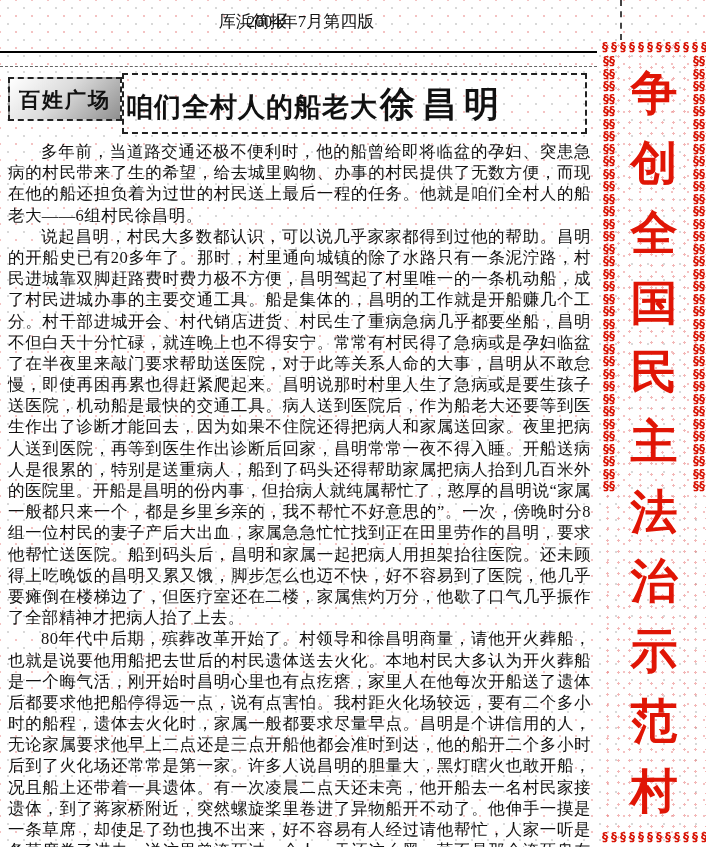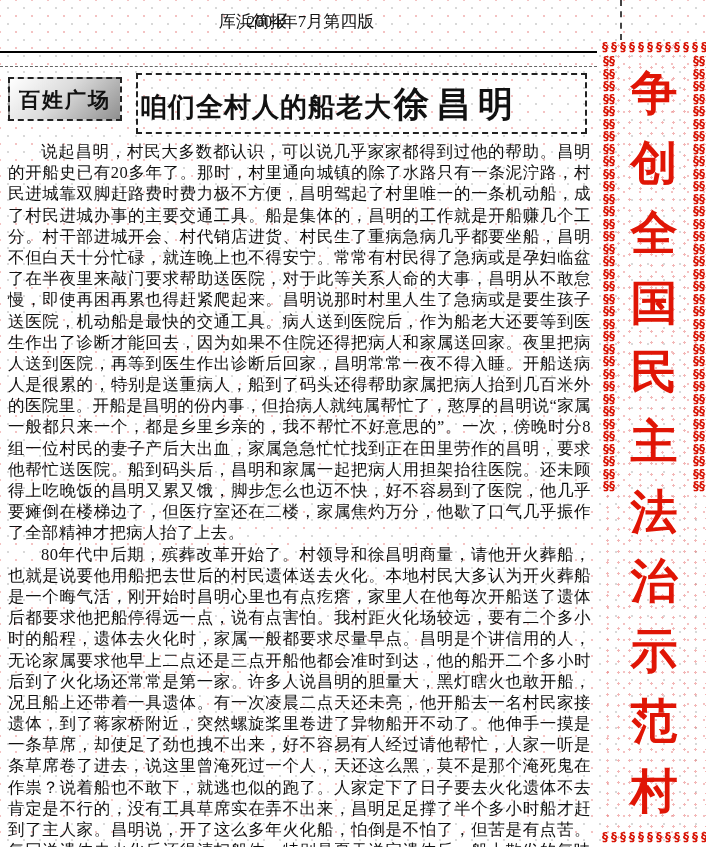--- a/index.html
+++ b/index.html
@@ -16,21 +16,21 @@
   }
   
   .main { position:absolute; left:0; top:0; width:597px; }
   .mast-row {
     display:flex; justify-content:center; align-items:flex-end;
     padding:10px 6px 18px 2px; font-size:17px;
     border-bottom:2px solid #000;
   }
   .mast-row .center { margin-left:-40px; }
   .dashed-rule { border-top:1px dashed #666; margin-top:13px; }
-  .title-row { display:flex; gap:14px; margin:6px 10px 2px 8px; align-items:stretch; }
+  .title-row { display:flex; margin:6px 10px 2px 8px; align-items:stretch; }
   .plaza-box {
     border:2px dashed #222; padding:7px 9px 5px;
     background:linear-gradient(135deg,#ffffff 0%,#dcdcdc 45%,#8f8f8f 100%);
     font-family:"Liberation Sans","DejaVu Sans",sans-serif;
     font-weight:bold; font-size:21px; letter-spacing:2px;
     align-self:flex-start; margin-top:4px; white-space:nowrap;
   }
   .title-box {
     flex:1; border:2px dashed #222; text-align:left;
     padding:6px 2px 4px; white-space:nowrap;
@@ -88,20 +88,21 @@
     <div class="dashed-rule"></div>
 
     <div class="title-row">
       <div class="plaza-box">百姓广场</div>
       <div class="title-box">
         <span class="title-main">咱们全村人的船老大</span><span class="title-name">徐昌明</span>
       </div>
     </div>
 
     <div class="article">
+      <p>多年前，当道路交通还极不便利时，他的船曾给即将临盆的孕妇、突患急病的村民带来了生的希望，给去城里购物、办事的村民提供了无数方便，而现在他的船还担负着为过世的村民送上最后一程的任务。他就是咱们全村人的船老大——6组村民徐昌明。</p>
       <p>说起昌明，村民大多数都认识，可以说几乎家家都得到过他的帮助。昌明的开船史已有20多年了。那时，村里通向城镇的除了水路只有一条泥泞路，村民进城靠双脚赶路费时费力极不方便，昌明驾起了村里唯一的一条机动船，成了村民进城办事的主要交通工具。船是集体的，昌明的工作就是开船赚几个工分。村干部进城开会、村代销店进货、村民生了重病急病几乎都要坐船，昌明不但白天十分忙碌，就连晚上也不得安宁。常常有村民得了急病或是孕妇临盆了在半夜里来敲门要求帮助送医院，对于此等关系人命的大事，昌明从不敢怠慢，即使再困再累也得赶紧爬起来。昌明说那时村里人生了急病或是要生孩子送医院，机动船是最快的交通工具。病人送到医院后，作为船老大还要等到医生作出了诊断才能回去，因为如果不住院还得把病人和家属送回家。夜里把病人送到医院，再等到医生作出诊断后回家，昌明常常一夜不得入睡。开船送病人是很累的，特别是送重病人，船到了码头还得帮助家属把病人抬到几百米外的医院里。开船是昌明的份内事，但抬病人就纯属帮忙了，憨厚的昌明说“家属一般都只来一个，都是乡里乡亲的，我不帮忙不好意思的”。一次，傍晚时分8组一位村民的妻子产后大出血，家属急急忙忙找到正在田里劳作的昌明，要求他帮忙送医院。船到码头后，昌明和家属一起把病人用担架抬往医院。还未顾得上吃晚饭的昌明又累又饿，脚步怎么也迈不快，好不容易到了医院，他几乎要瘫倒在楼梯边了，但医疗室还在二楼，家属焦灼万分，他歇了口气几乎振作了全部精神才把病人抬了上去。</p>
       <p>80年代中后期，殡葬改革开始了。村领导和徐昌明商量，请他开火葬船，也就是说要他用船把去世后的村民遗体送去火化。本地村民大多认为开火葬船是一个晦气活，刚开始时昌明心里也有点疙瘩，家里人在他每次开船送了遗体后都要求他把船停得远一点，说有点害怕。我村距火化场较远，要有二个多小时的船程，遗体去火化时，家属一般都要求尽量早点。昌明是个讲信用的人，无论家属要求他早上二点还是三点开船他都会准时到达，他的船开二个多小时后到了火化场还常常是第一家。许多人说昌明的胆量大，黑灯瞎火也敢开船，况且船上还带着一具遗体。有一次凌晨二点天还未亮，他开船去一名村民家接遗体，到了蒋家桥附近，突然螺旋桨里卷进了异物船开不动了。他伸手一摸是一条草席，却使足了劲也拽不出来，好不容易有人经过请他帮忙，人家一听是条草席卷了进去，说这里曾淹死过一个人，天还这么黑，莫不是那个淹死鬼在作祟？说着船也不敢下，就逃也似的跑了。人家定下了日子要去火化遗体不去肯定是不行的，没有工具草席实在弄不出来，昌明足足撑了半个多小时船才赶到了主人家。昌明说，开了这么多年火化船，怕倒是不怕了，但苦是有点苦。每回送遗体去火化后还得清扫船体，特别是夏天送完遗体后，船上散发的气味令人作呕。每次天还未亮就得开船，而碰到雨天、雾天更麻烦。一次二组一名村民的父亲去世，昌明帮助开船送遗体火化，那天雾很浓，能见度特低，根本看不清水路。昌明完全是凭着自己的感觉在开船，一会儿撞在岸边，一会儿撞在其它船上，几乎是摸索着开到了火化场。</p>
 
     </div>
 
   </div>
 
   <div class="top-dash-stub"></div>
 
   <div class="banner">

